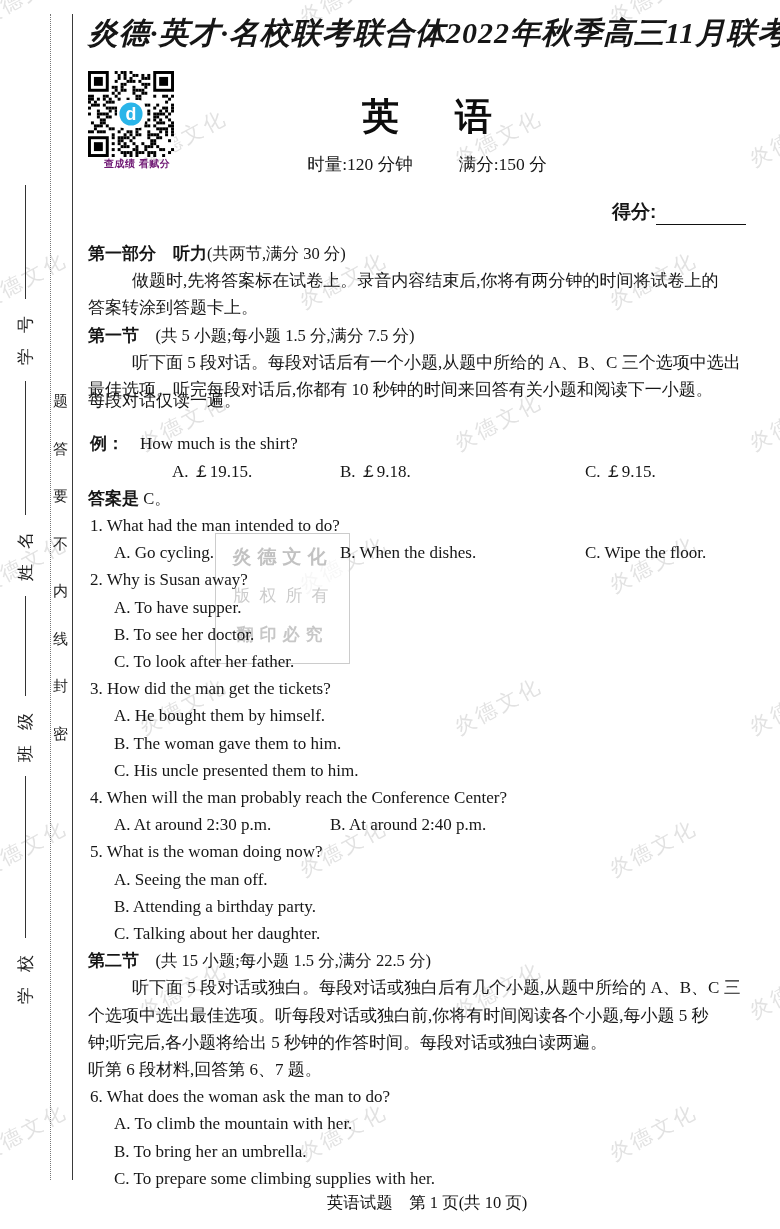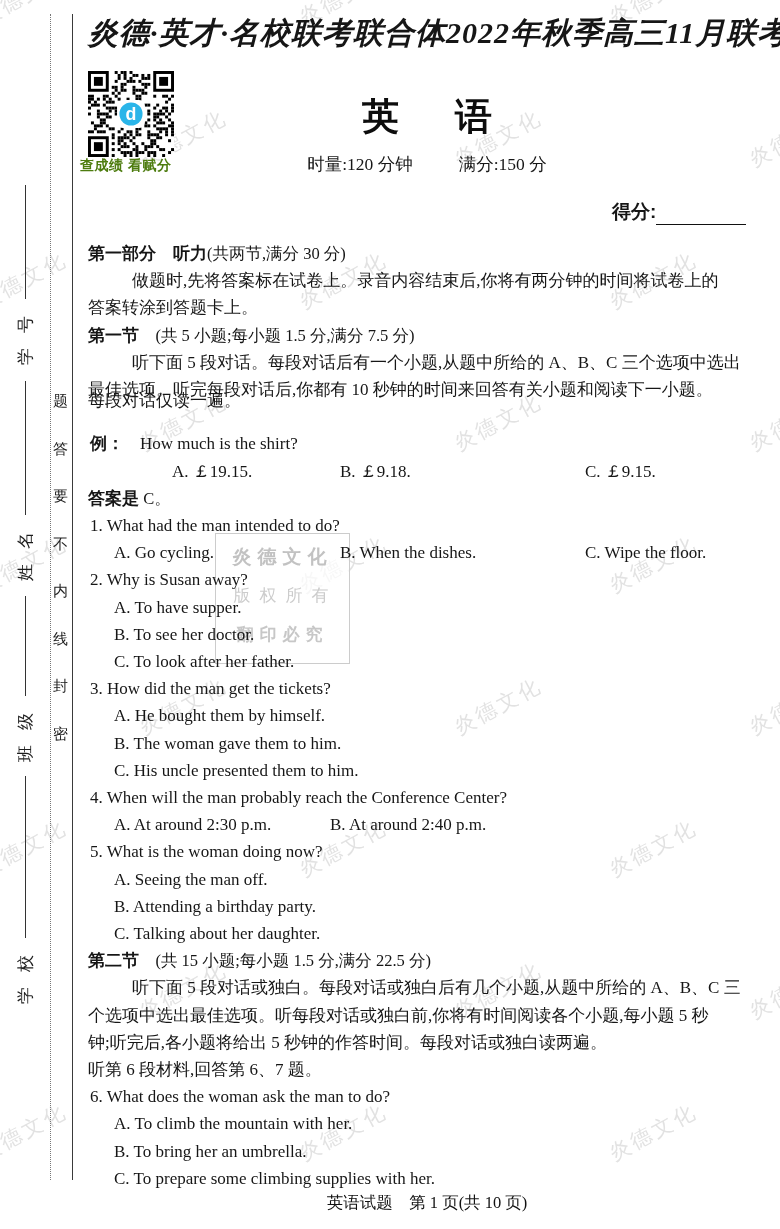--- a/index.html
+++ b/index.html
@@ -41,22 +41,22 @@
   .vlabel{font-size:17px;letter-spacing:15px;color:#1d1d1d;white-space:nowrap;}
   .vline{height:1px;background:#333;margin-left:2px;}
 
   
   #exam-title{
     position:absolute;left:88px;top:13px;width:678px;z-index:3;text-align:center;
     font-size:30px;font-weight:bold;font-style:italic;letter-spacing:1px;white-space:nowrap;
   }
   #qr{position:absolute;left:88px;top:71px;z-index:3;}
   #qr-caption{
-    position:absolute;left:80px;top:157px;width:90px;z-index:3;
-    font-size:14px;letter-spacing:.5px;white-space:nowrap;color:#4d7c0f;
+    position:absolute;left:104px;top:157px;width:90px;z-index:3;
+    font-size:10px;letter-spacing:.5px;white-space:nowrap;color:#701a75;
   }
   #subject-line{
     position:absolute;left:88px;top:92px;width:678px;z-index:3;
     display:flex;justify-content:center;gap:56px;
     font-size:37px;font-weight:bold;color:#0d0d0d;
   }
   #meta-line{
     position:absolute;left:88px;top:152px;width:678px;z-index:3;
     display:flex;justify-content:center;gap:46px;font-size:17.5px;
   }

